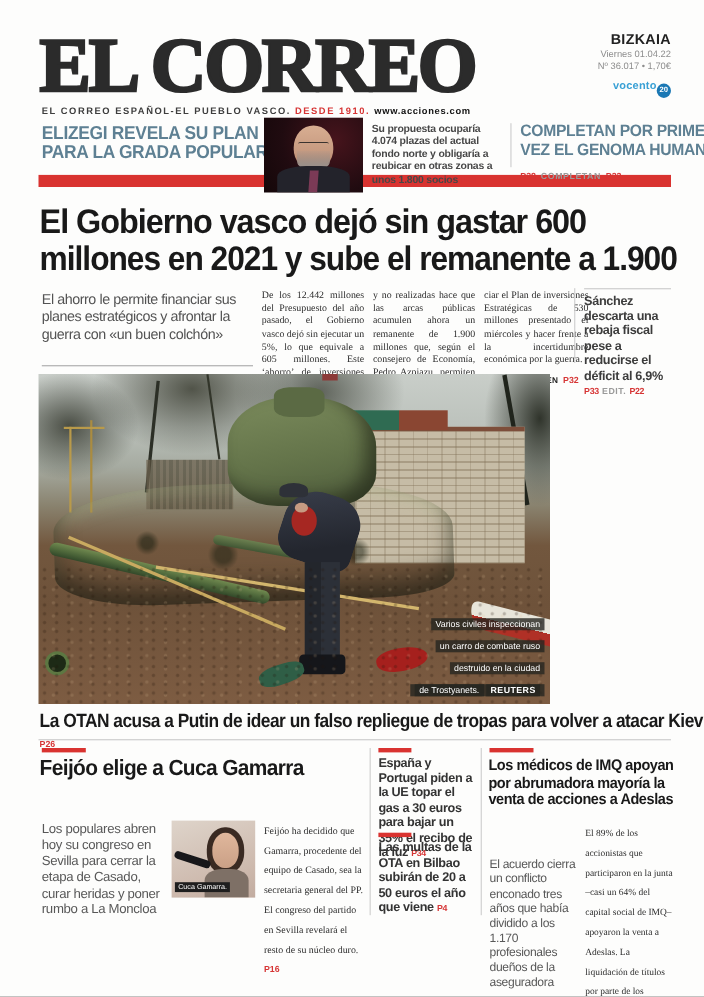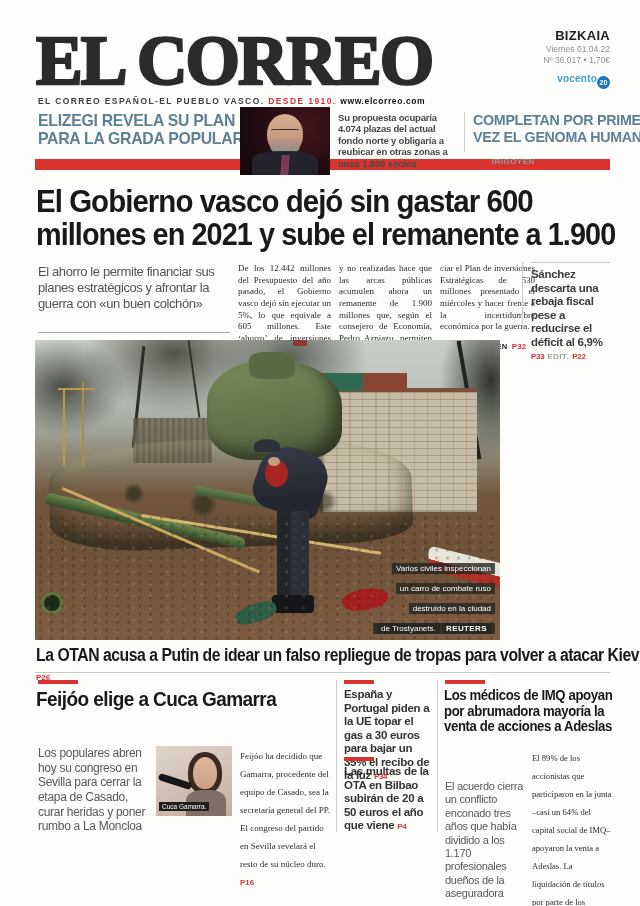--- a/index.html
+++ b/index.html
@@ -63,21 +63,21 @@
     <div class="ed-name">BIZKAIA</div>
     <div class="ed-sub">Viernes 01.04.22</div>
     <div class="ed-sub">Nº 36.017 • 1,70€</div>
     <div style="margin-top:1px;">
       <span class="vocento">vocento</span><span class="vbadge">20</span>
     </div>
   </div>
   <div class="abs tagline" style="left:38px;top:96px;">
     <span>EL CORREO ESPAÑOL-EL PUEBLO VASCO.</span>
     <span class="tag-red">DESDE 1910.</span>
-    <span class="tag-url">www.elcorreo.com</span>
+    <span class="tag-url">www.acciones.com</span>
   </div>
 
   <div class="abs" style="left:38px;top:112px;">
     <div class="blue-head"><span class="cx" style="transform:scaleX(.93);">ELIZEGI REVELA SU PLAN</span></div>
     <div class="blue-head"><span class="cx" style="transform:scaleX(.93);">PARA LA GRADA POPULAR</span></div>
   </div>
 
   <div class="abs redbar" style="left:35px;top:159px;width:575px;height:11px;"></div>
 
   <div class="abs" style="left:240px;top:107px;width:90px;height:68px;overflow:hidden;background:radial-gradient(circle at 72% 30%,#46141c 0%,#200b10 60%,#140709 100%);">
@@ -93,21 +93,21 @@
     <span class="pref">P48</span>
   </div>
 
   <div class="abs vline" style="left:464px;top:112px;height:40px;"></div>
 
   <div class="abs" style="left:473px;top:112px;">
     <div class="blue-head-sm"><span class="cx" style="transform:scaleX(.95);">COMPLETAN POR PRIMERA</span></div>
     <div class="blue-head-sm"><span class="cx" style="transform:scaleX(.95);">VEZ EL GENOMA HUMANO</span></div>
     <div style="margin-top:4px;">
       <span class="pref">P38</span>
-      <span class="pgray">IRIGOYEN</span>
+      <span class="pgray">COMPLETAN</span>
       <span class="pref">P22</span>
     </div>
   </div>
 
   <div class="abs" style="left:36px;top:185px;">
     <div class="mainhead"><span class="cx" style="transform:scaleX(.95);">El Gobierno vasco dejó sin gastar 600</span></div>
     <div class="mainhead"><span class="cx" style="transform:scaleX(.93);">millones en 2021 y sube el remanente a 1.900</span></div>
   </div>
 
   <div class="abs lede" style="left:38px;top:264px;width:192px;padding-bottom:20px;border-bottom:1px solid #a8a8a8;">El ahorro le permite financiar sus planes estratégicos y afrontar la guerra con «un buen colchón»</div>

